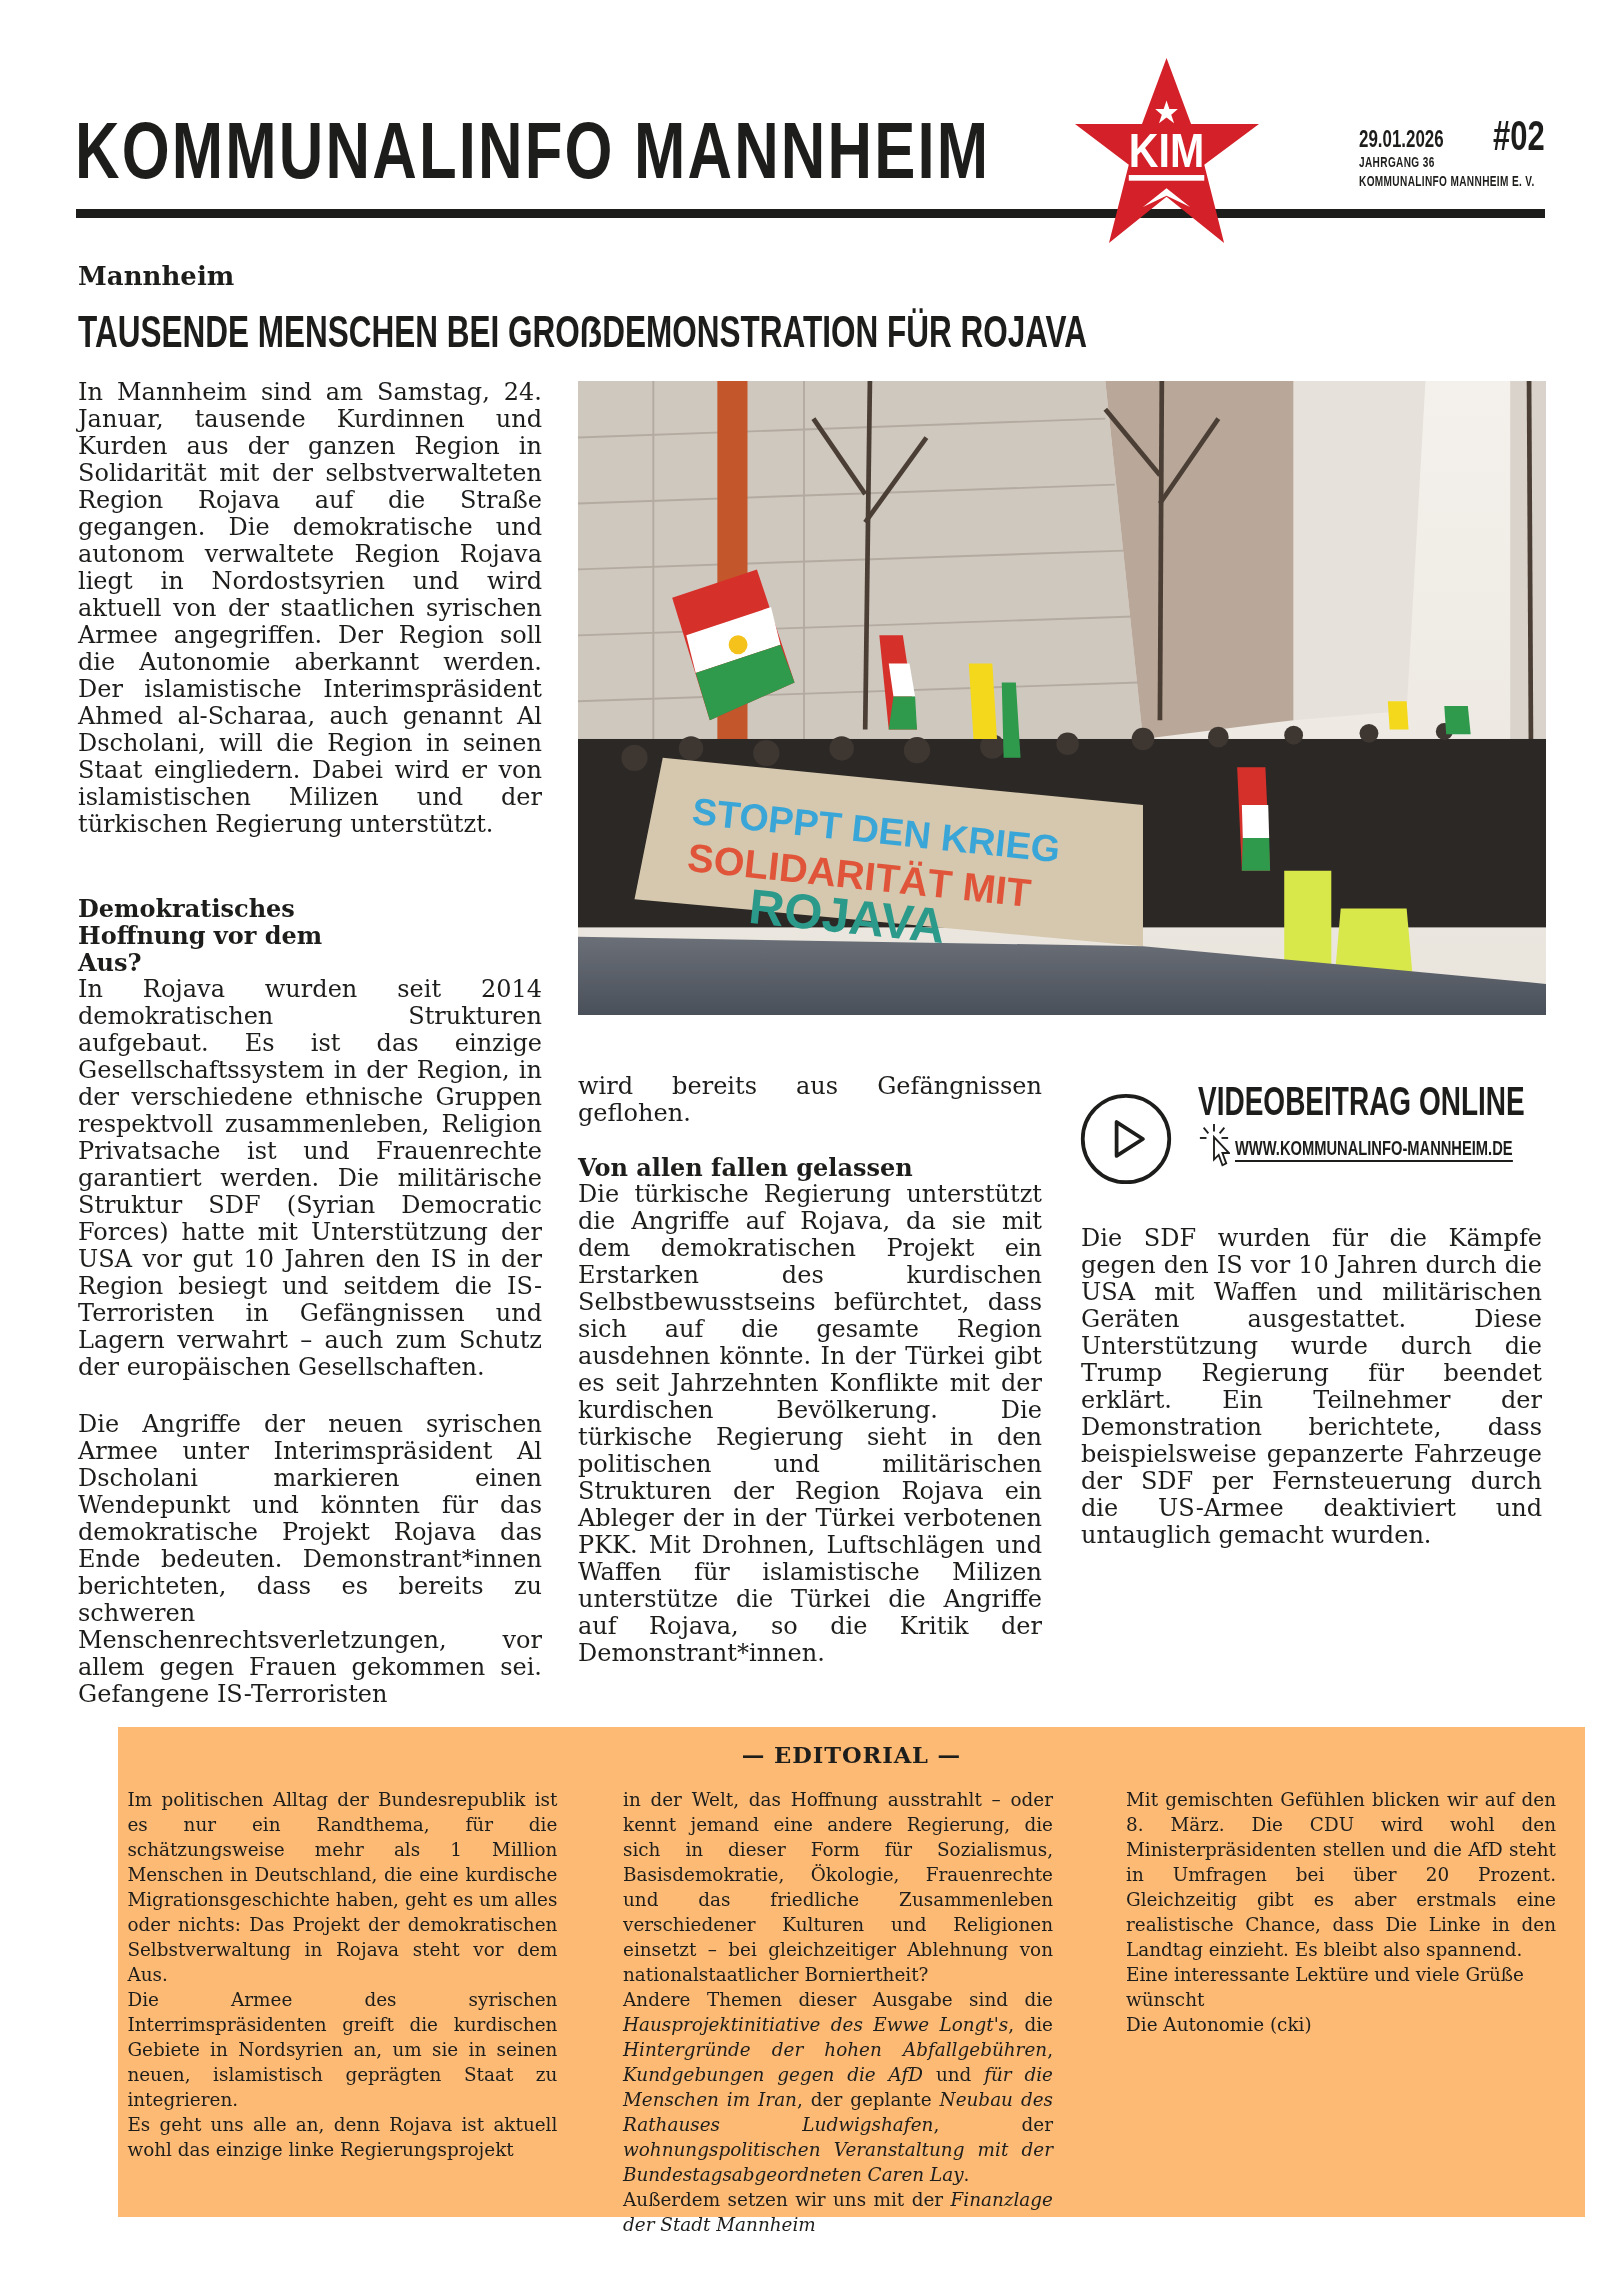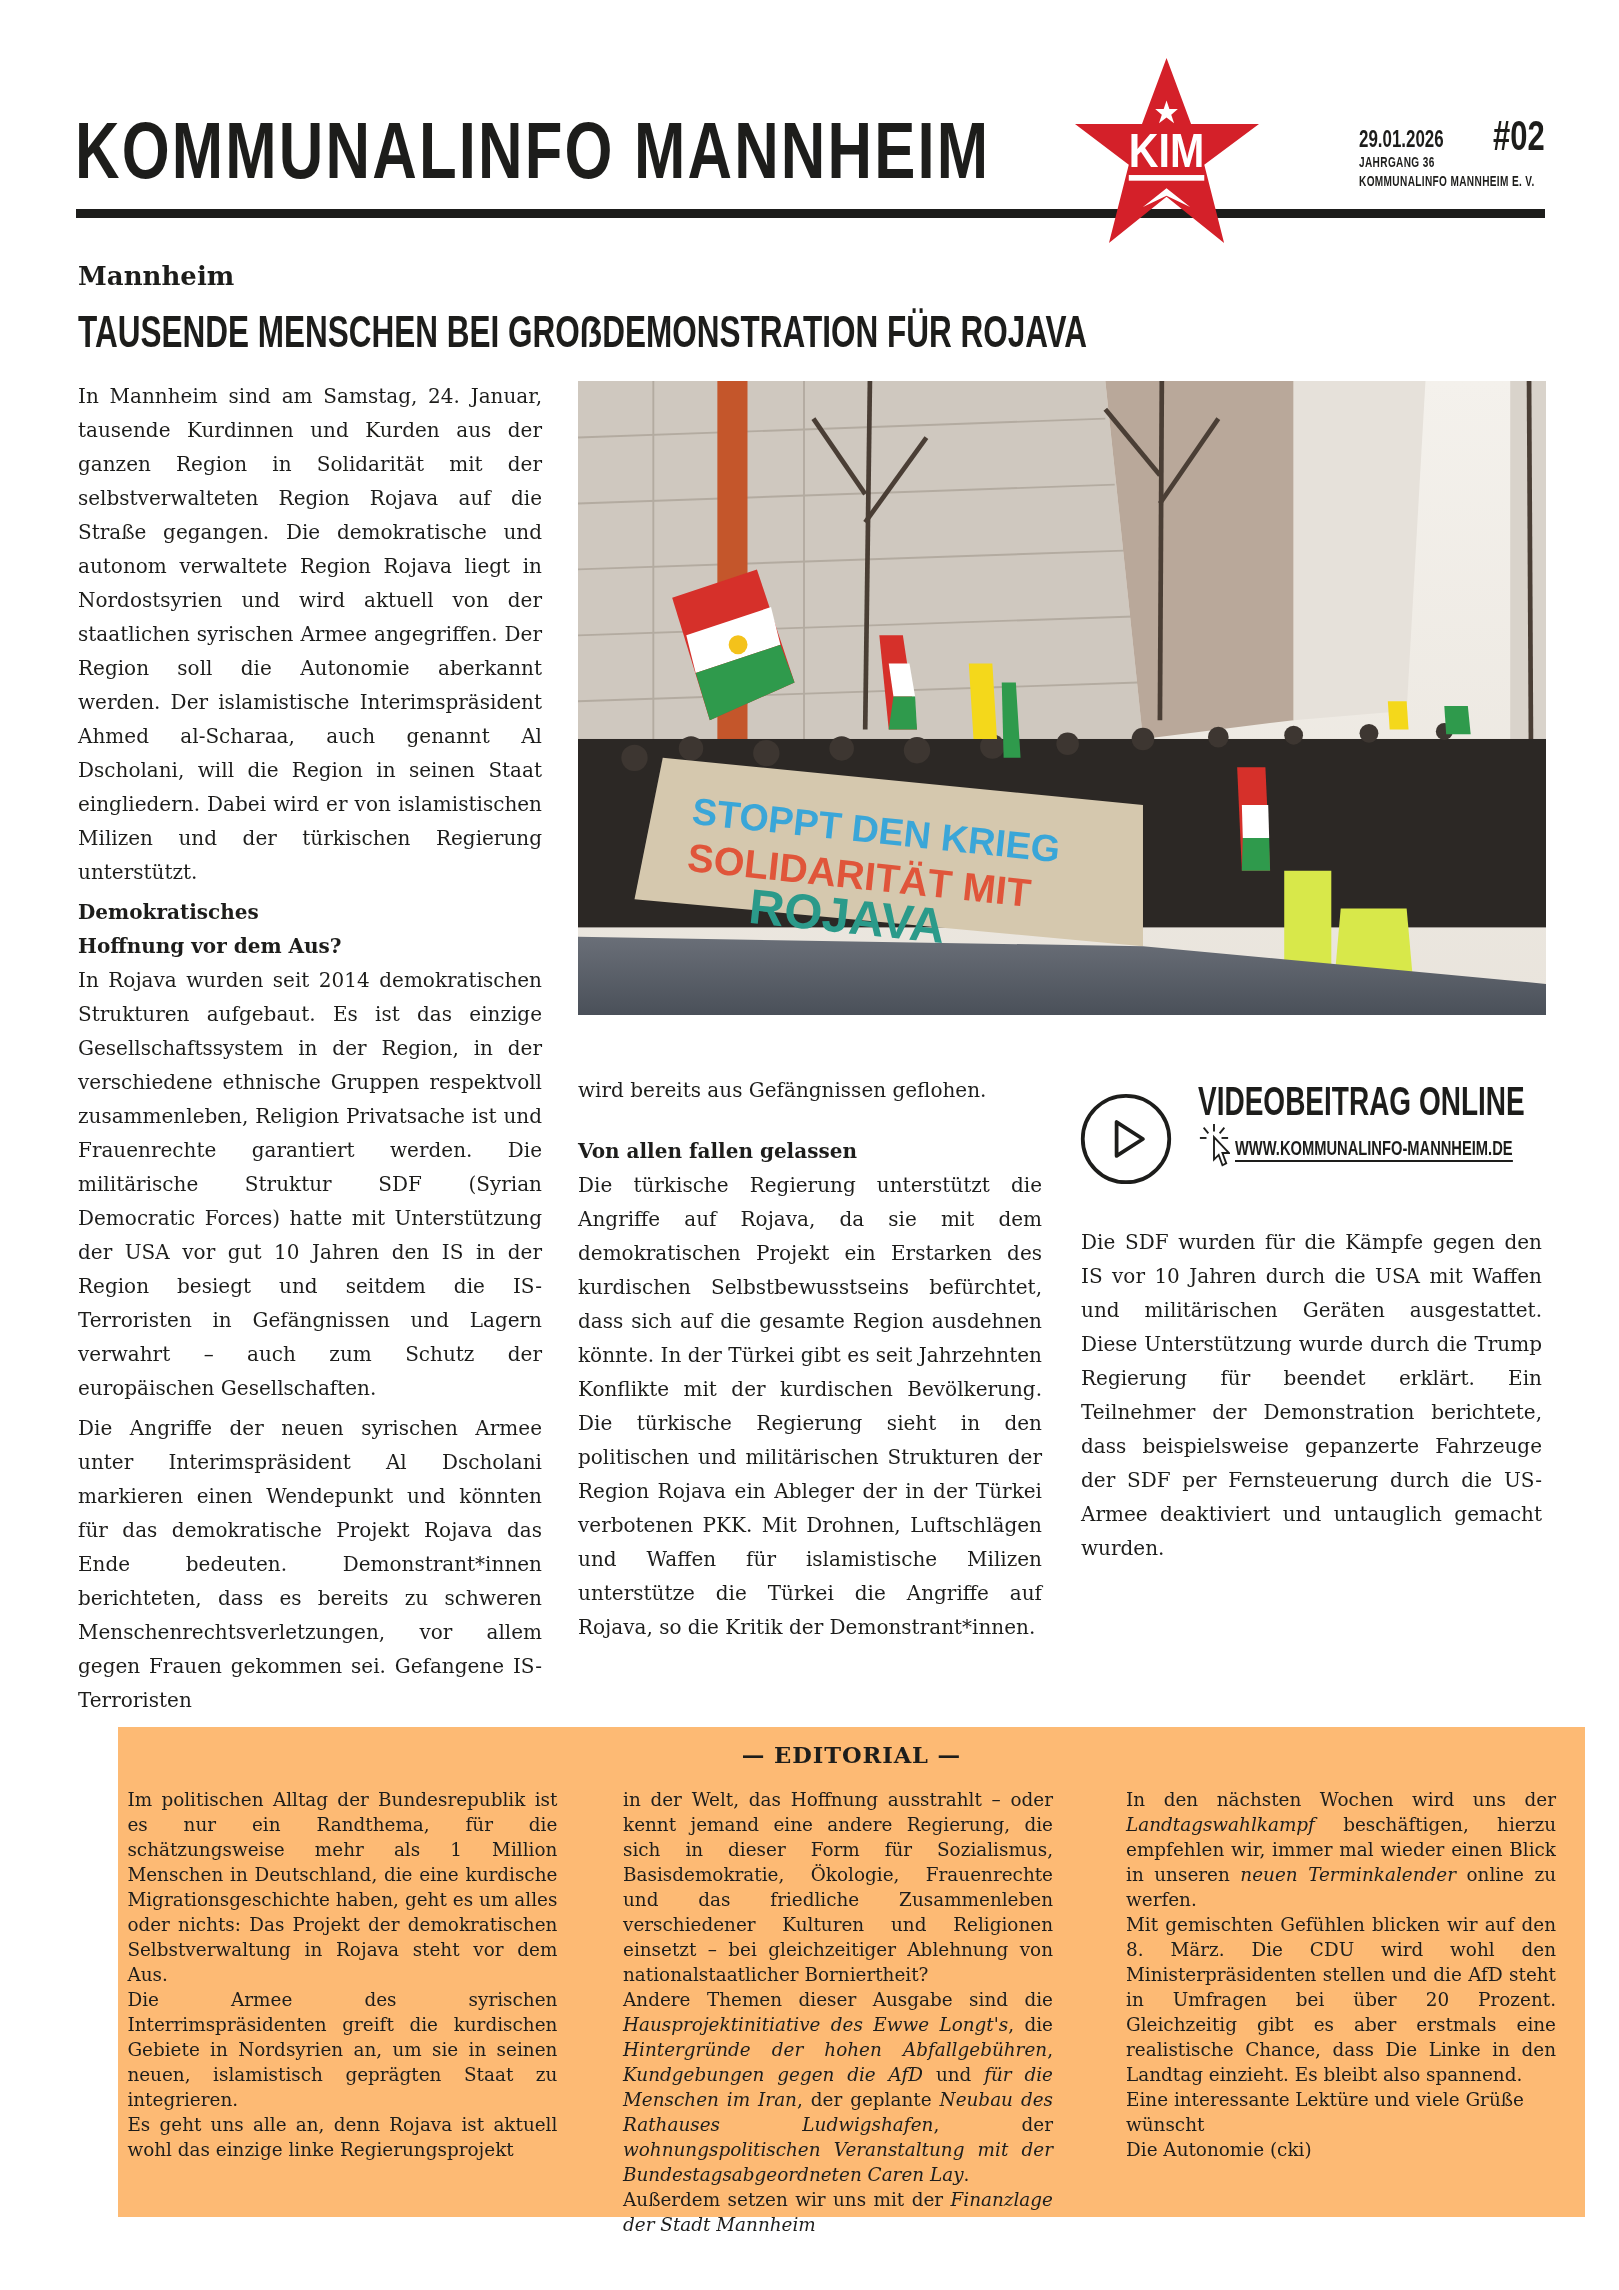--- a/index.html
+++ b/index.html
@@ -46,21 +46,21 @@
     position: absolute; left: 78px; top: 261px;
     font-family: "DejaVu Serif", serif; font-weight: 700; font-size: 26px;
   }
   .headline {
     position: absolute; left: 78px; top: 309px;
     font-family: "Liberation Sans", sans-serif; font-weight: 700; font-size: 45px; line-height: 1;
     transform: scaleX(0.70); transform-origin: left top; white-space: nowrap;
   }
 
   
-  .col { position: absolute; font-size: 20px; line-height: 34px; text-align: justify; hyphens: manual; }
+  .col { position: absolute; font-size: 24px; line-height: 27px; text-align: justify; hyphens: manual; }
   .col p { margin: 0; }
   .col p + p.gap { margin-top: 27px; }
   .col .subhead { font-weight: 700; text-align: left; }
   .col-1a { left: 78px; top: 379px; width: 464px; }
   .col-1b { left: 78px; top: 895px; width: 464px; }
   .col-1c { left: 78px; top: 1411px; width: 464px; }
   .col-2 { left: 578px; top: 1073px; width: 464px; }
   .col-3 { left: 1081px; top: 1225px; width: 461px; }
   .continue-arrow {
     display: inline-block; width: 0; height: 0; vertical-align: -1.9px;
@@ -273,19 +273,18 @@
     <p>Es geht uns alle an, denn Rojava ist aktuell wohl das einzige linke Regierungsprojekt</p>
   </div>
 
   <div class="ecol ecol-2">
     <p>in der Welt, das Hoffnung ausstrahlt – oder kennt jemand eine andere Regierung, die sich in dieser Form für Sozialismus, Basisdemokratie, Ökologie, Frauenrechte und das friedliche Zusammenleben verschiedener Kulturen und Religionen einsetzt – bei gleichzeitiger Ablehnung von nationalstaatlicher Borniertheit?</p>
     <p><span>Andere Themen dieser Ausgabe sind die </span><em>Hausprojektinitiative des Ewwe Longt's</em><span>, die </span><em>Hintergründe der hohen Abfallgebühren</em><span>, </span><em>Kundgebungen gegen die AfD</em><span> und </span><em>für die Menschen im Iran</em><span>, der geplante </span><em>Neubau des Rathauses Ludwigshafen</em><span>, der </span><em>wohnungspolitischen Veranstaltung mit der Bundestagsabgeordneten Caren Lay</em><span>.</span></p>
     <p><span>Außerdem setzen wir uns mit der </span><em>Finanzlage der Stadt Mannheim</em></p>
   </div>
 
   <div class="ecol ecol-3">
-    <p><span>In den nächsten Wochen wird uns der </span><em>Landtagswahlkampf</em><span> beschäftigen, hierzu empfehlen wir, immer mal wieder einen Blick in unseren </span><em>neuen Terminkalender</em><span> online zu werfen.</span></p>
     <p>Mit gemischten Gefühlen blicken wir auf den 8. März. Die CDU wird wohl den Ministerpräsidenten stellen und die AfD steht in Umfragen bei über 20 Prozent. Gleichzeitig gibt es aber erstmals eine realistische Chance, dass Die Linke in den Landtag einzieht. Es bleibt also spannend.</p>
     <p style="text-align:left;">Eine interessante Lektüre und viele Grüße wünscht</p>
     <p style="text-align:left;">Die Autonomie (cki)</p>
   </div>
 </section>
 
 
 </body></html>

